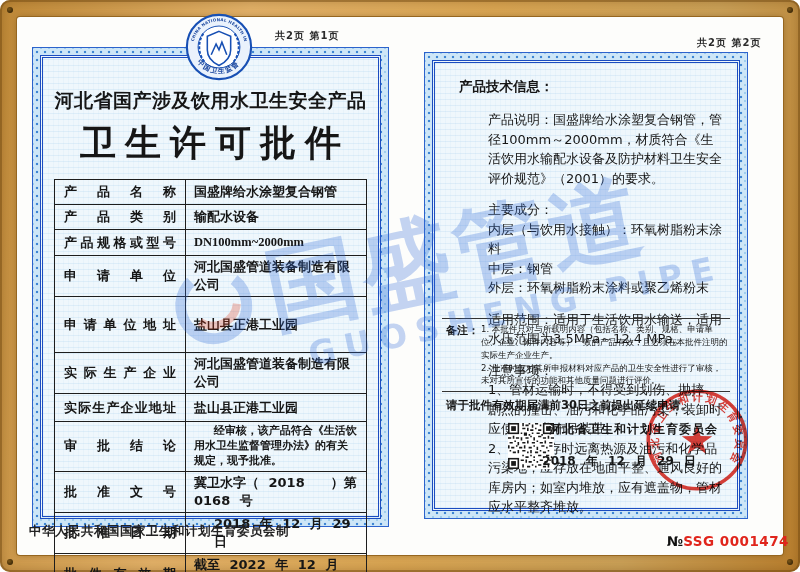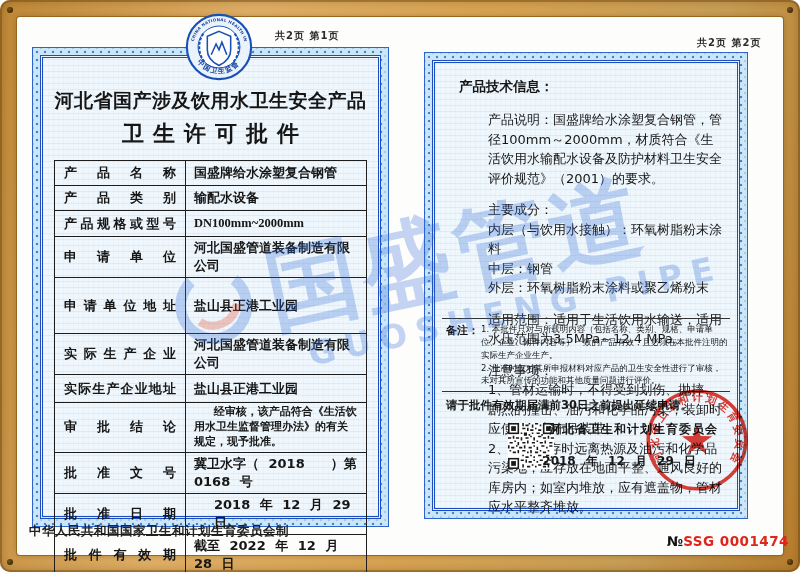--- a/index.html
+++ b/index.html
@@ -40,21 +40,21 @@
       repeating-linear-gradient(0deg,rgba(125,185,230,.16) 0 1px,rgba(0,0,0,0) 1px 6px),
       repeating-linear-gradient(90deg,rgba(160,205,240,.10) 0 1px,rgba(0,0,0,0) 1px 5px);
     color:#161616;
   }
   .p1{left:15px;top:30px;width:357px;height:480px;}
   .p2{left:407px;top:35px;width:324px;height:467px;}
 
   
   .p1-inner{padding:30px 11px 0 11px;}
   .t1{margin:0;text-align:center;font-size:19px;font-weight:700;letter-spacing:.5px;}
-  .t2{margin:5px 0 11px;text-align:center;font-size:22px;font-weight:700;letter-spacing:9px;text-indent:9px;}
+  .t2{margin:5px 0 11px;text-align:center;font-size:36px;font-weight:700;letter-spacing:9px;text-indent:9px;}
   table.cert{width:100%;border-collapse:collapse;border:1.5px solid #1d1d1d;}
   table.cert td{border:1px solid #1d1d1d;vertical-align:middle;}
   td.tl{width:112px;font-weight:700;font-size:13px;padding:0 9px;
         text-align:justify;text-align-last:justify;}
   td.tv{font-weight:700;font-size:13px;padding:2px 8px;}
   td.tv.serif{font-family:"Liberation Serif","DejaVu Serif",serif;font-size:12.5px;}
   td.tv.small{font-size:11px;line-height:1.35;text-indent:1.8em;}
   td.tv.num{word-spacing:5px;}
   td.tv.center{padding-left:28px;}
   tr.r1,tr.r2{height:25px}.r3{height:26px}.r4{height:37px}.r5{height:56px}

